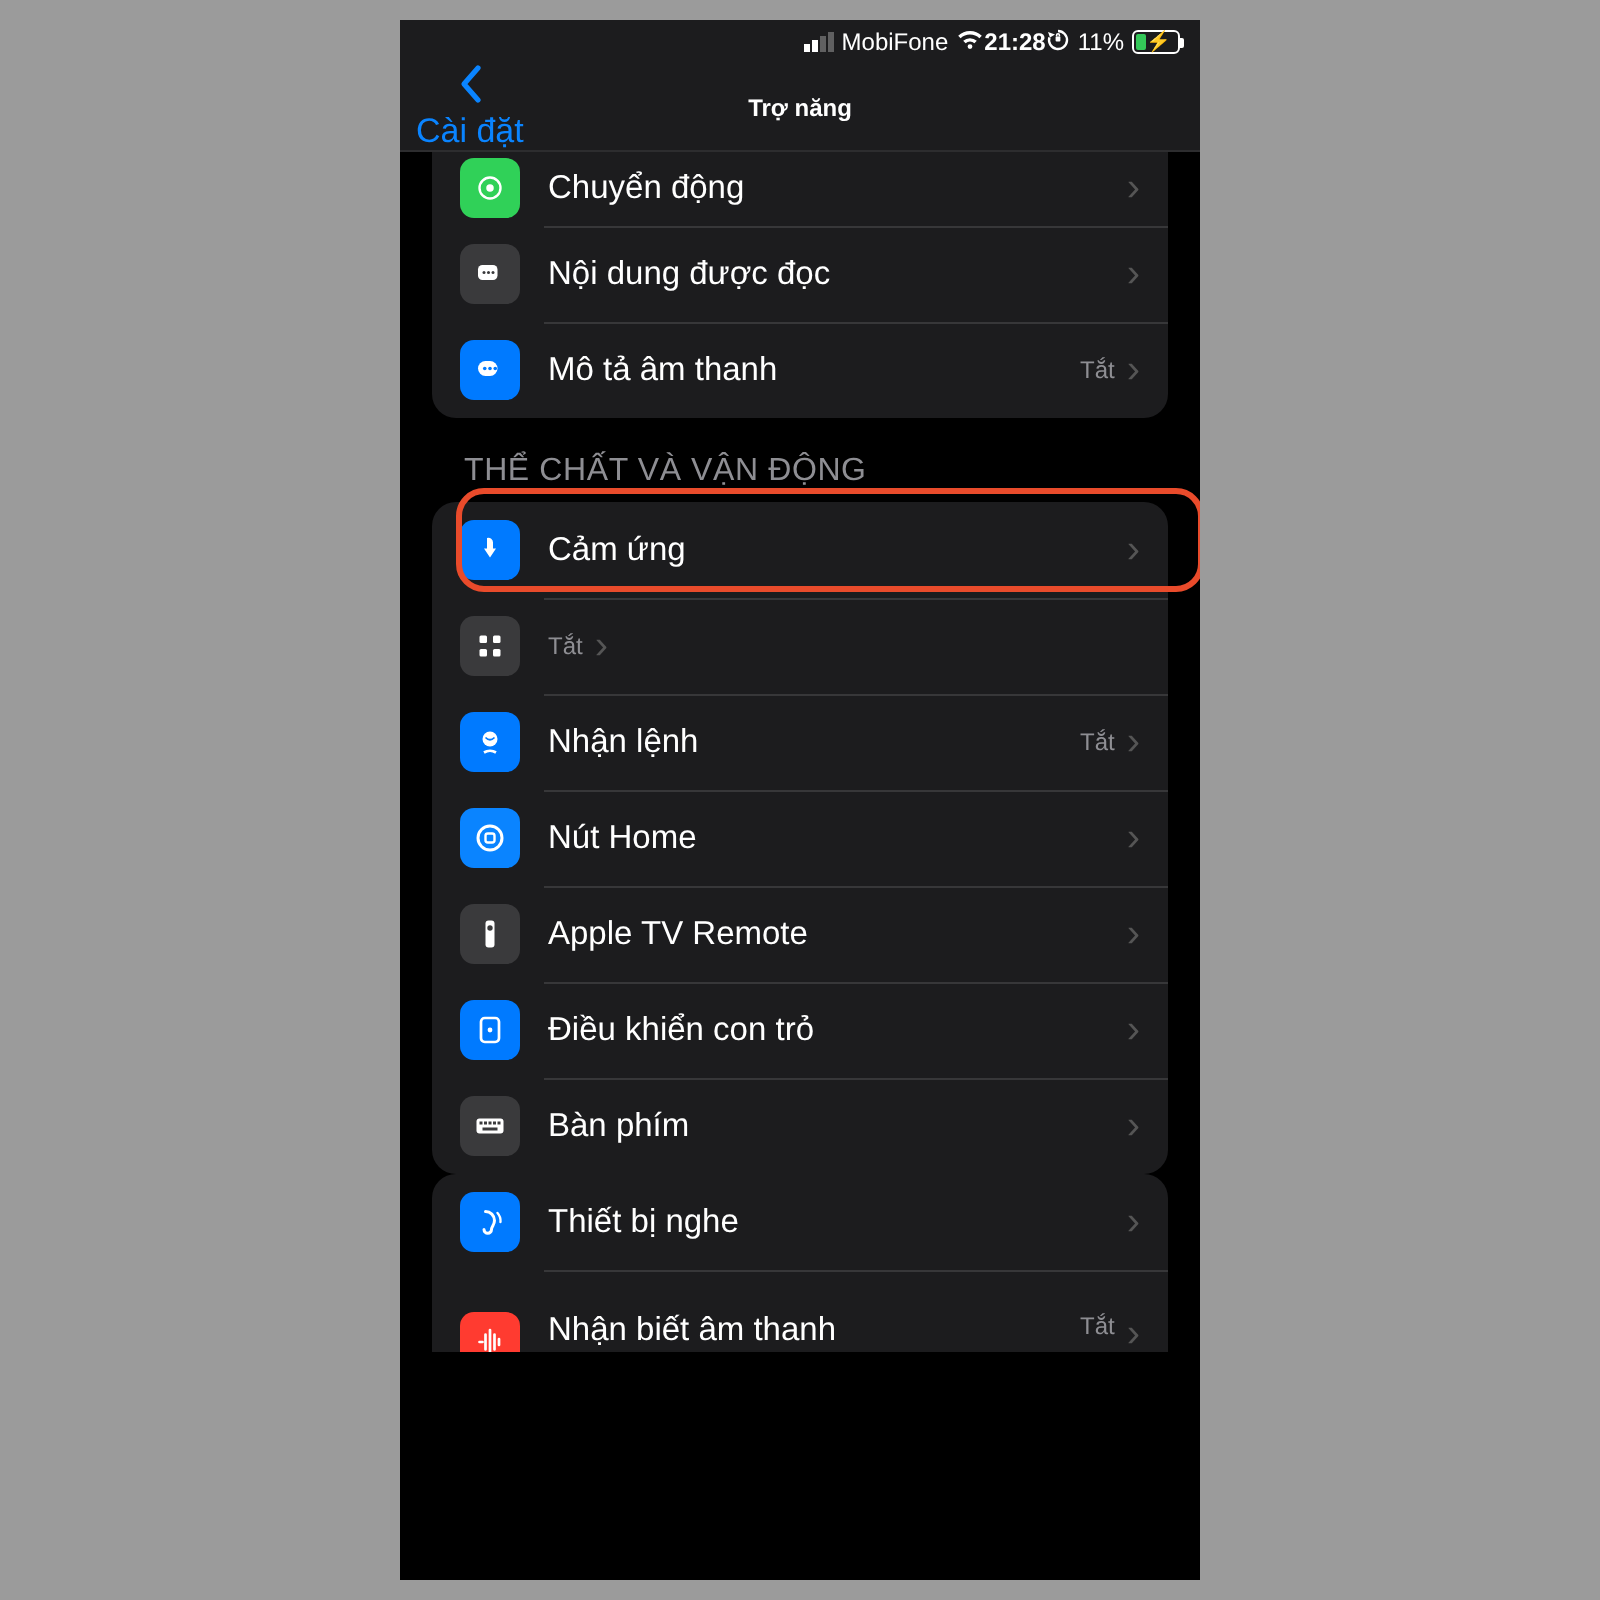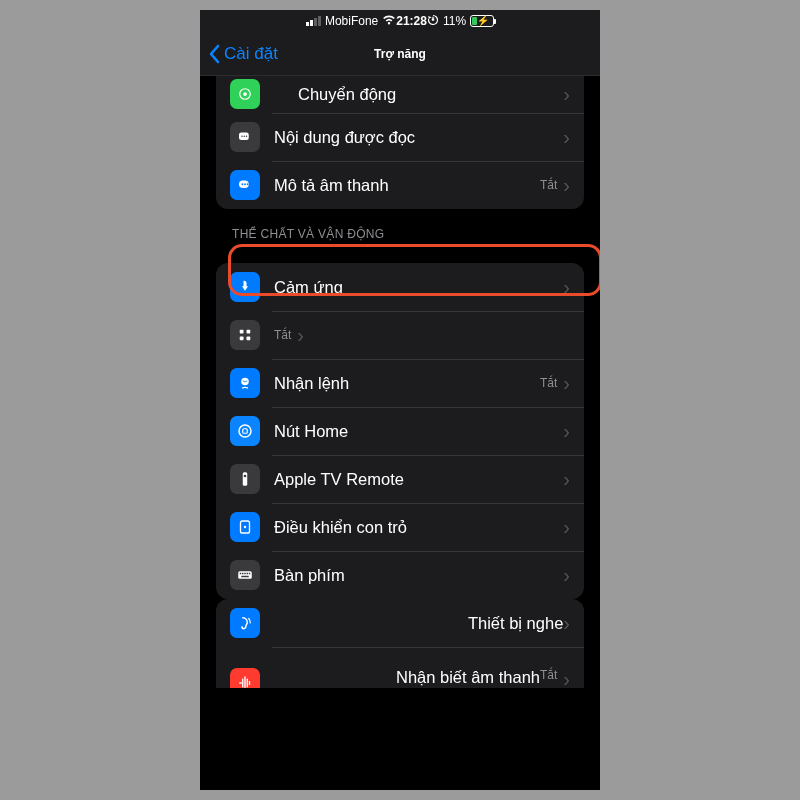--- a/index.html
+++ b/index.html
@@ -16,21 +16,21 @@
       width: 400px;
       height: 780px;
       background: #000;
       overflow: hidden;
       position: relative;
     }
     .status-bar {
       height: 22px;
       display: flex;
       align-items: center;
-      justify-content: center;
+      justify-content: flex-end;
       padding: 1px 10px;
       color: #fff;
       font-size: 12px;
       background: #1c1c1e;
     }
     .status-left, .status-right { display: flex; align-items: center; gap: 4px; }
     .signal-bars { display: inline-flex; align-items: flex-end; gap: 1px; }
     .signal-bars span { width: 3px; background: #fff; display: inline-block; }
     .signal-bars span:nth-child(1){height:4px;} .signal-bars span:nth-child(2){height:6px;}
     .signal-bars span:nth-child(3){height:8px;opacity:.3;} .signal-bars span:nth-child(4){height:10px;opacity:.3;}
@@ -42,43 +42,43 @@
     .nav-bar {
       height: 44px;
       background: #1c1c1e;
       display: flex;
       align-items: center;
       position: relative;
       border-bottom: .5px solid rgba(255,255,255,.08);
     }
     .back-btn {
       display: flex; align-items: center; gap: 4px;
-      color: #0a84ff; font-size: 17px; padding-left: 8px;
+      color: #0a84ff; font-size: 17px; padding-left: 8px; flex-direction: column;
     }
     .nav-title {
       position: absolute; left: 0; right: 0; text-align: center;
       color: #fff; font-size: 12px; font-weight: 600; pointer-events: none;
     }
     .scroll { height: calc(100% - 66px); overflow: hidden; }
     .section-header {
-      color: #8e8e93; font-size: 12px; padding: 18px 32px 22px; text-transform: uppercase; letter-spacing: .3px;
+      color: #8e8e93; font-size: 16px; padding: 18px 32px 6px; text-transform: uppercase; letter-spacing: .3px;
     }
     .group {
       background: #1c1c1e; border-radius: 12px; margin: 0 16px; overflow: hidden;
     }
     .group.top { border-radius: 0 0 12px 12px; margin-top: -1px; }
-    .group.bottom-cut { border-radius: 12px 12px 0 0; text-align: right; }
+    .group.bottom-cut { border-radius: 12px 12px 0 0; }
     .row {
       display: flex; align-items: center; height: 48px;
       padding: 0 14px; position: relative;
     }
     .row + .row::before {
       content:""; position:absolute; left:56px; right:0; top:0; height:.5px; background: rgba(255,255,255,.12);
     }
-    .row.partial-top { height: 38px; gap: 24px; }
+    .row.partial-top { height: 38px; }
     .row.partial-bot { height: 41px; align-items: flex-start; padding-top:21px; }
     .icon-box {
       width: 30px; height: 30px; border-radius: 7px; display:flex; align-items:center; justify-content:center;
       flex-shrink: 0; margin-right: 14px;
     }
     .icon-box svg { width: 18px; height: 18px; }
     .label { color: #fff; font-size: 16.5px; flex: 1; }
     .value { color: #8e8e93; font-size: 12px; margin-right: 6px; }
     .chev { color: #555; font-size: 20px; font-weight: 300; }
     .highlight {

